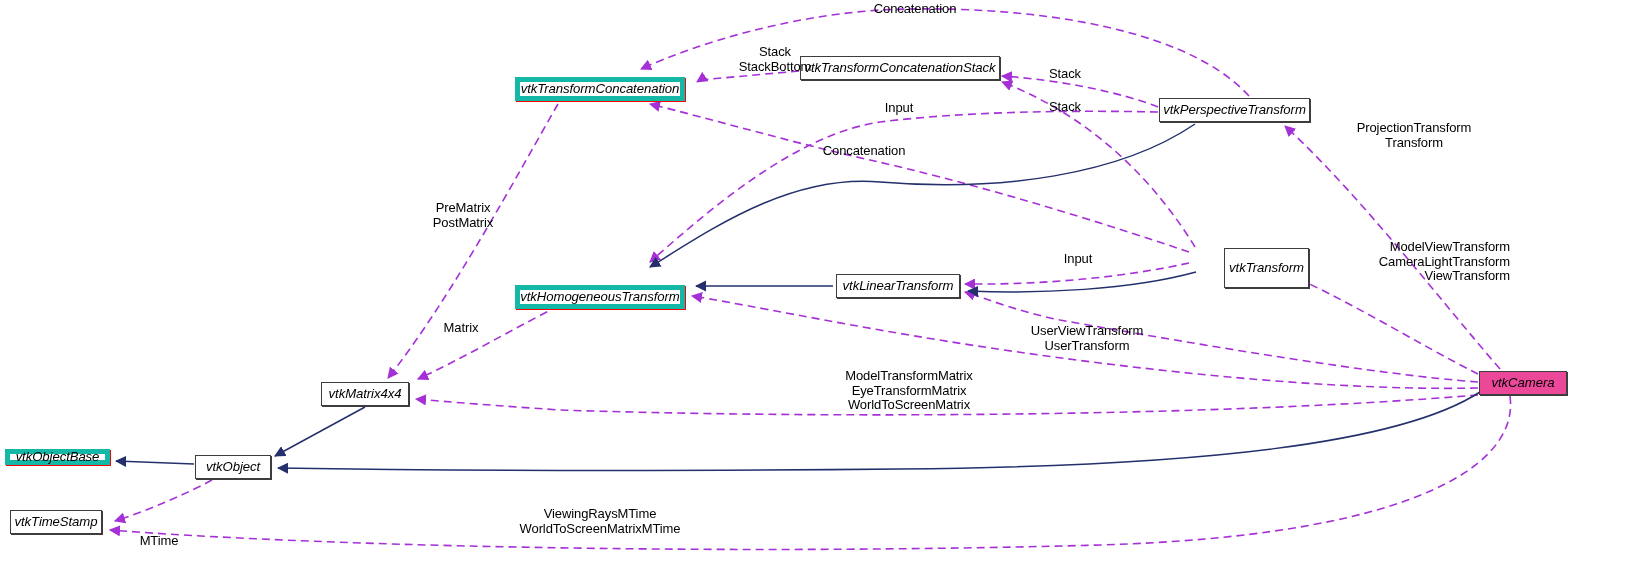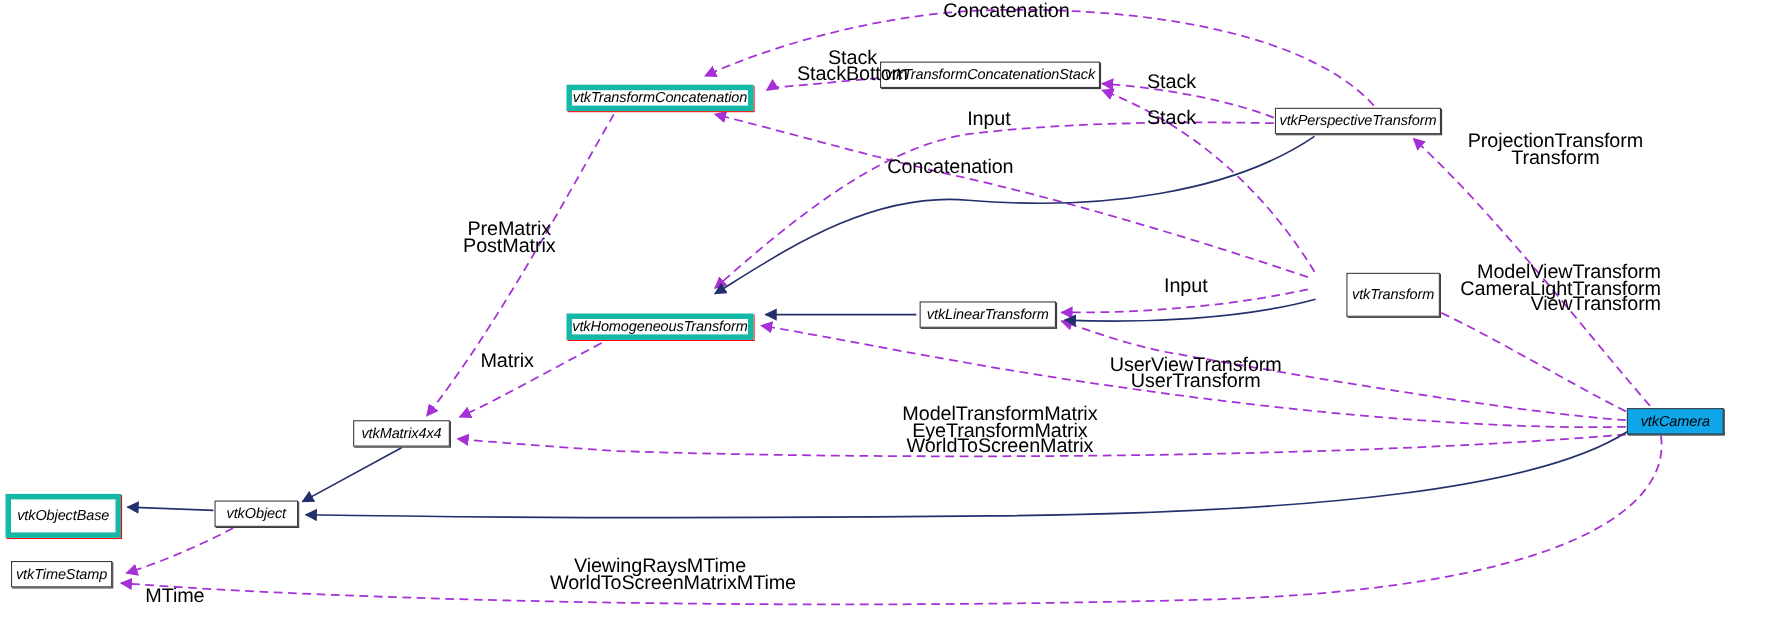--- a/index.html
+++ b/index.html
@@ -21,24 +21,24 @@
     color:#000000;
     background:#ffffff;
     border:1px solid #3d3d3d;
     box-shadow:1px 1px 0 0 #3d3d3d;
     white-space:nowrap;
     letter-spacing:-0.1px;
     z-index:5;
     font-style:italic;
   }
   .node.red{border:5px solid #14b8a6;box-shadow:1px 1px 0 0 #ff0000;}
-  .node.current{background:#0ea5e9;border:1px solid #3d3d3d;box-shadow:1px 1px 0 0 #3d3d3d;}
+  .node.current{background:#ec4899;border:1px solid #3d3d3d;box-shadow:1px 1px 0 0 #3d3d3d;}
   .edge-label{
     position:absolute;
-    font-size:18px;
+    font-size:13px;
     line-height:14.5px;
     color:#000000;
     white-space:pre;
     text-align:center;
     z-index:6;
     background:transparent;
     letter-spacing:-0.1px;
   }
   .usage{stroke:#a531d6;stroke-width:1.6px;fill:none;stroke-dasharray:8,5;}
   .inherit{stroke:#24306b;stroke-width:1.5px;fill:none;}
@@ -107,21 +107,21 @@
 
   <div id="nodes-layer">
       <div class="node red" style="left: 515px; top: 77px; width: 170px; height: 24px;">vtkTransformConcatenation</div>
       <div class="node" style="left: 800px; top: 56px; width: 200px; height: 24px;">vtkTransformConcatenationStack</div>
       <div class="node" style="left: 1159px; top: 98px; width: 151px; height: 24px;">vtkPerspectiveTransform</div>
       <div class="node red" style="left: 515px; top: 285px; width: 170px; height: 24px;">vtkHomogeneousTransform</div>
       <div class="node" style="left: 836px; top: 274px; width: 124px; height: 24px;">vtkLinearTransform</div>
       <div class="node" style="left: 1224px; top: 248px; width: 85px; height: 40px;">vtkTransform</div>
       <div class="node" style="left: 321px; top: 382px; width: 88px; height: 24px;">vtkMatrix4x4</div>
       <div class="node current" style="left: 1479px; top: 371px; width: 88px; height: 24px;">vtkCamera</div>
-      <div class="node red" style="left: 5px; top: 449px; width: 105px; height: 40px;">vtkObjectBase</div>
+      <div class="node red" style="left: 5px; top: 449px; width: 105px; height: 16px;">vtkObjectBase</div>
       <div class="node" style="left: 195px; top: 455px; width: 76px; height: 24px;">vtkObject</div>
       <div class="node" style="left: 10px; top: 510px; width: 92px; height: 24px;">vtkTimeStamp</div>
     </div>
   <div id="labels-layer">
       <div class="edge-label" style="left: 855px; top: 2px; width: 120px;">Concatenation</div>
       <div class="edge-label" style="left: 700px; top: 45px; width: 150px;">Stack
 StackBottom</div>
       <div class="edge-label" style="left: 1035px; top: 67px; width: 60px;">Stack</div>
       <div class="edge-label" style="left: 1035px; top: 100px; width: 60px;">Stack</div>
       <div class="edge-label" style="left: 868px; top: 101px; width: 62px;">Input</div>

